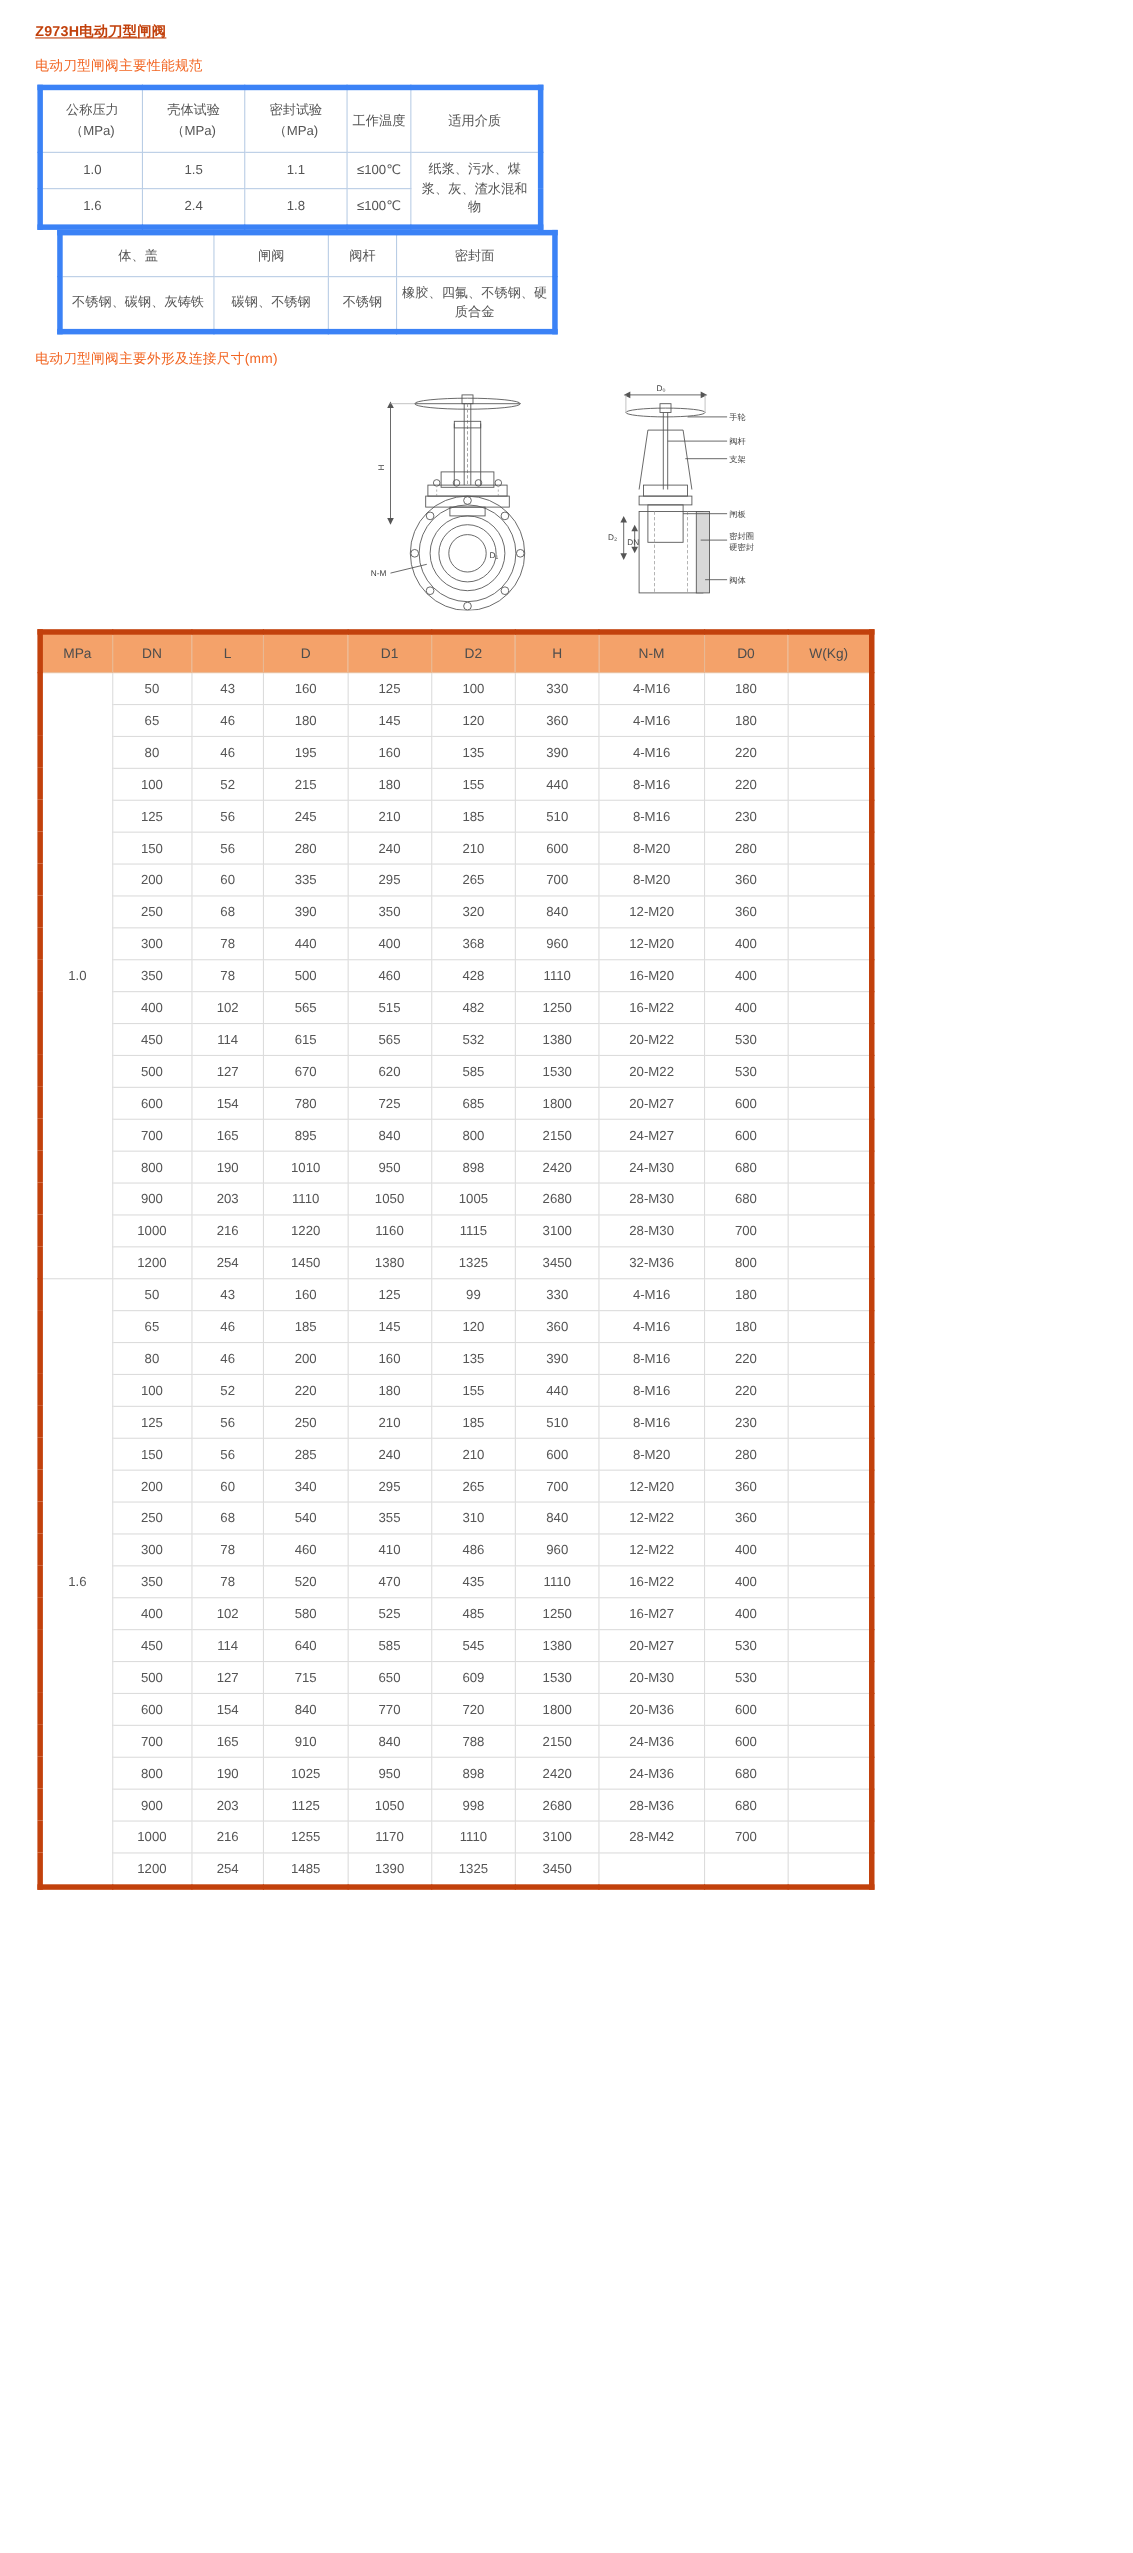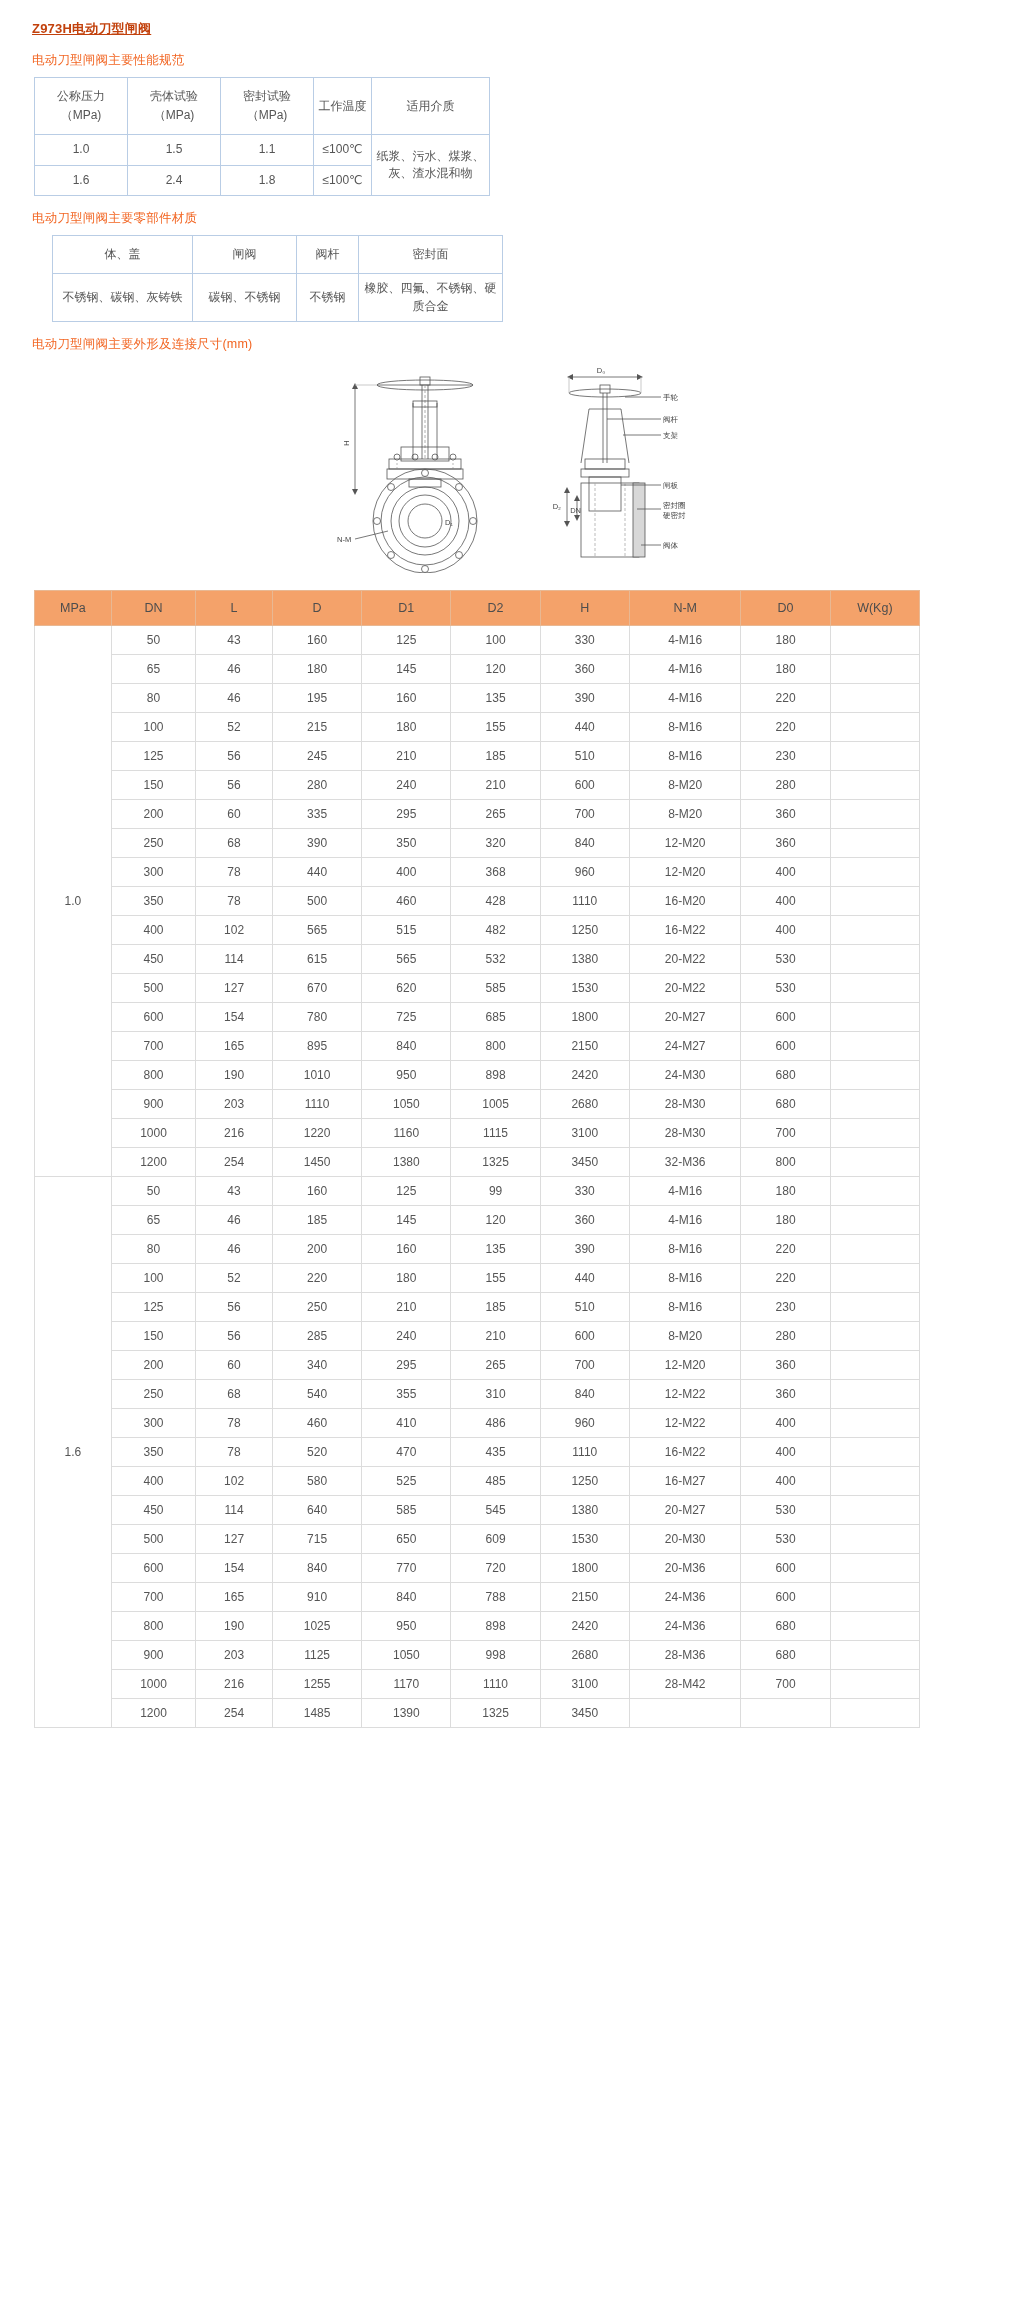--- a/index.html
+++ b/index.html
@@ -42,21 +42,21 @@
     letter-spacing: .2px;
   }
 
   
   table {
     border-collapse: collapse;
     font-size: 12px;
     color: #555;
   }
   .spec-table, .mat-table {
-    border: 1px solid #3b82f6;
+    border: 5px solid #3b82f6;
     table-layout: fixed;
   }
   .spec-table td, .mat-table td {
     border: 1px solid #b9cde5;
     text-align: center;
     vertical-align: middle;
     padding: 6px 4px;
     font-size: 12px;
     color: #555;
     line-height: 1.45;
@@ -75,23 +75,23 @@
   .drawing-wrap {
     width: 100%;
     height: 215px;
     position: relative;
     margin: 10px 0 12px 0;
   }
   .drawing-wrap svg { display:block; margin: 0 auto; }
 
   
   .dim-table {
-    width: 886px;
+    width: 761px;
     margin: 8px 0 0 2px;
-    border: 1px solid #c2410c;
+    border: 5px solid #c2410c;
     table-layout: fixed;
   }
   .dim-table th {
     background: #f4a26a;
     color: #4d4d4d;
     font-weight: normal;
     font-size: 12.5px;
     border: 1px solid #e8b893;
     height: 34px;
     padding: 0;
@@ -155,21 +155,20 @@
       </tr>
       <tr>
         <td>1.6</td>
         <td>2.4</td>
         <td>1.8</td>
         <td class="nowrap">≤100℃</td>
       </tr>
     </tbody>
   </table>
 
-  <span class="section-head">电动刀型闸阀主要零部件材质</span>
 
   <table class="mat-table">
     <colgroup>
       <col style="width:140px">
           <col style="width:104px">
           <col style="width:62px">
           <col style="width:144px">
     </colgroup>
     <tbody>
       <tr>

